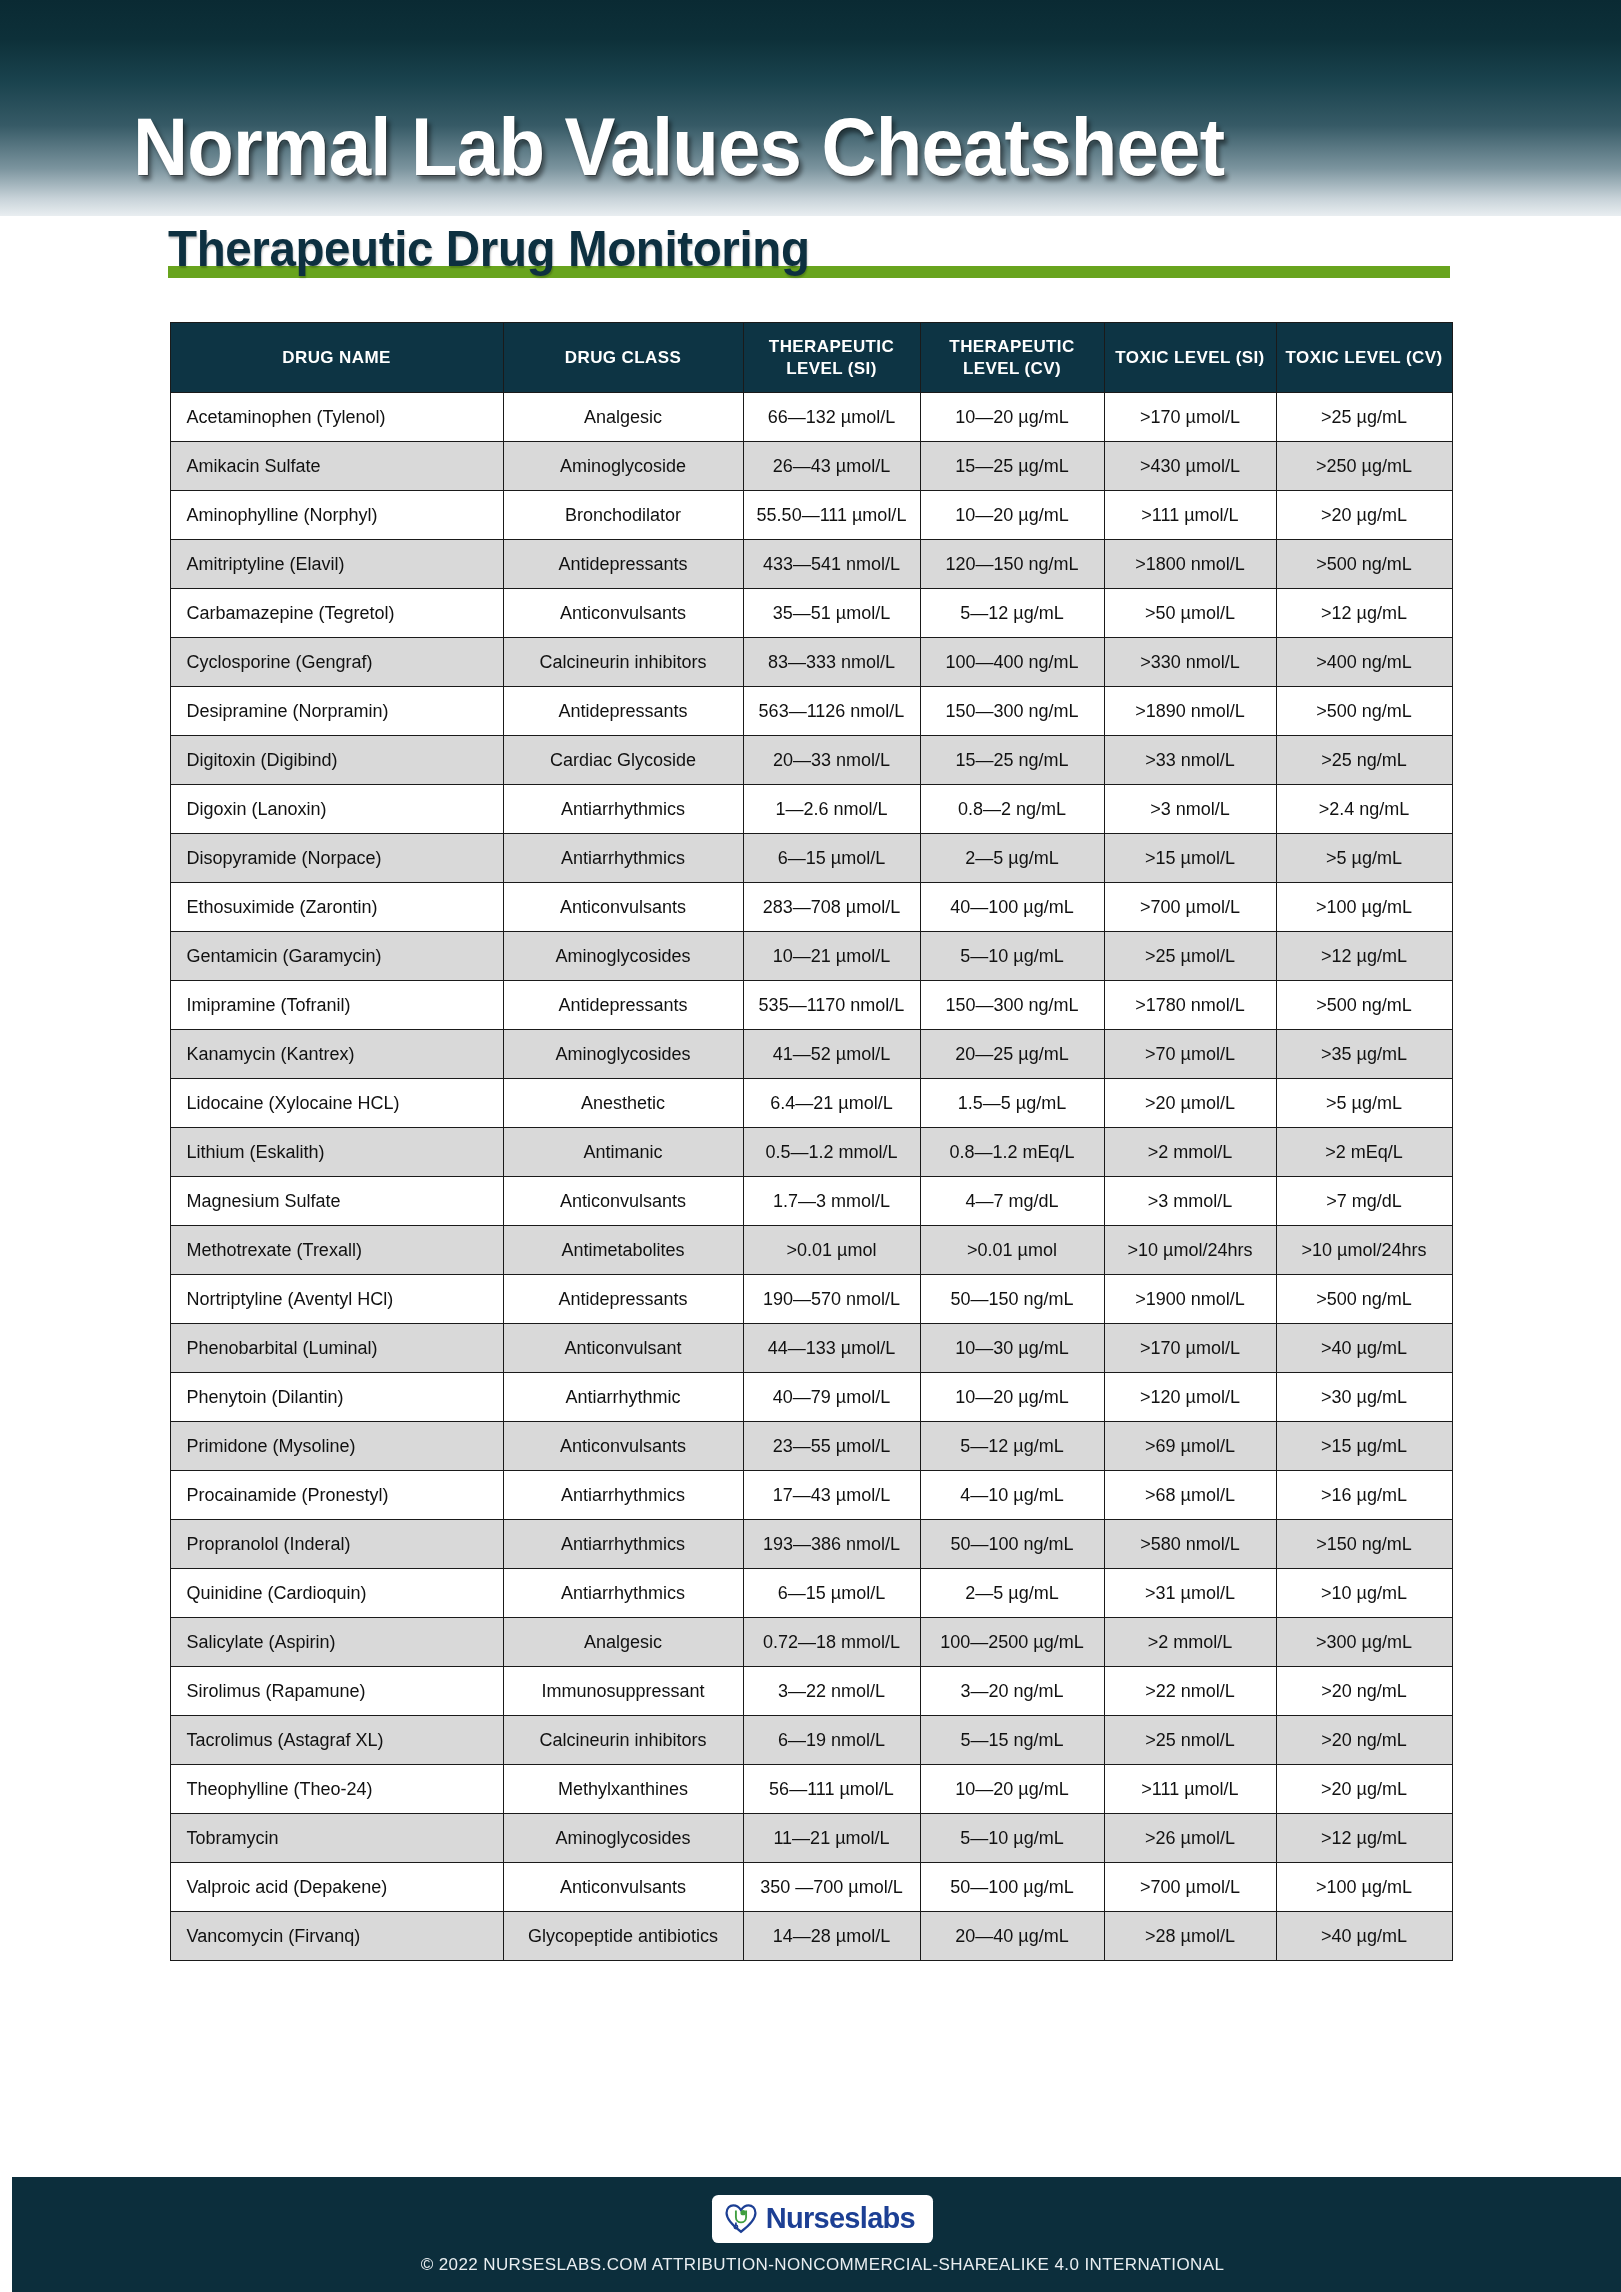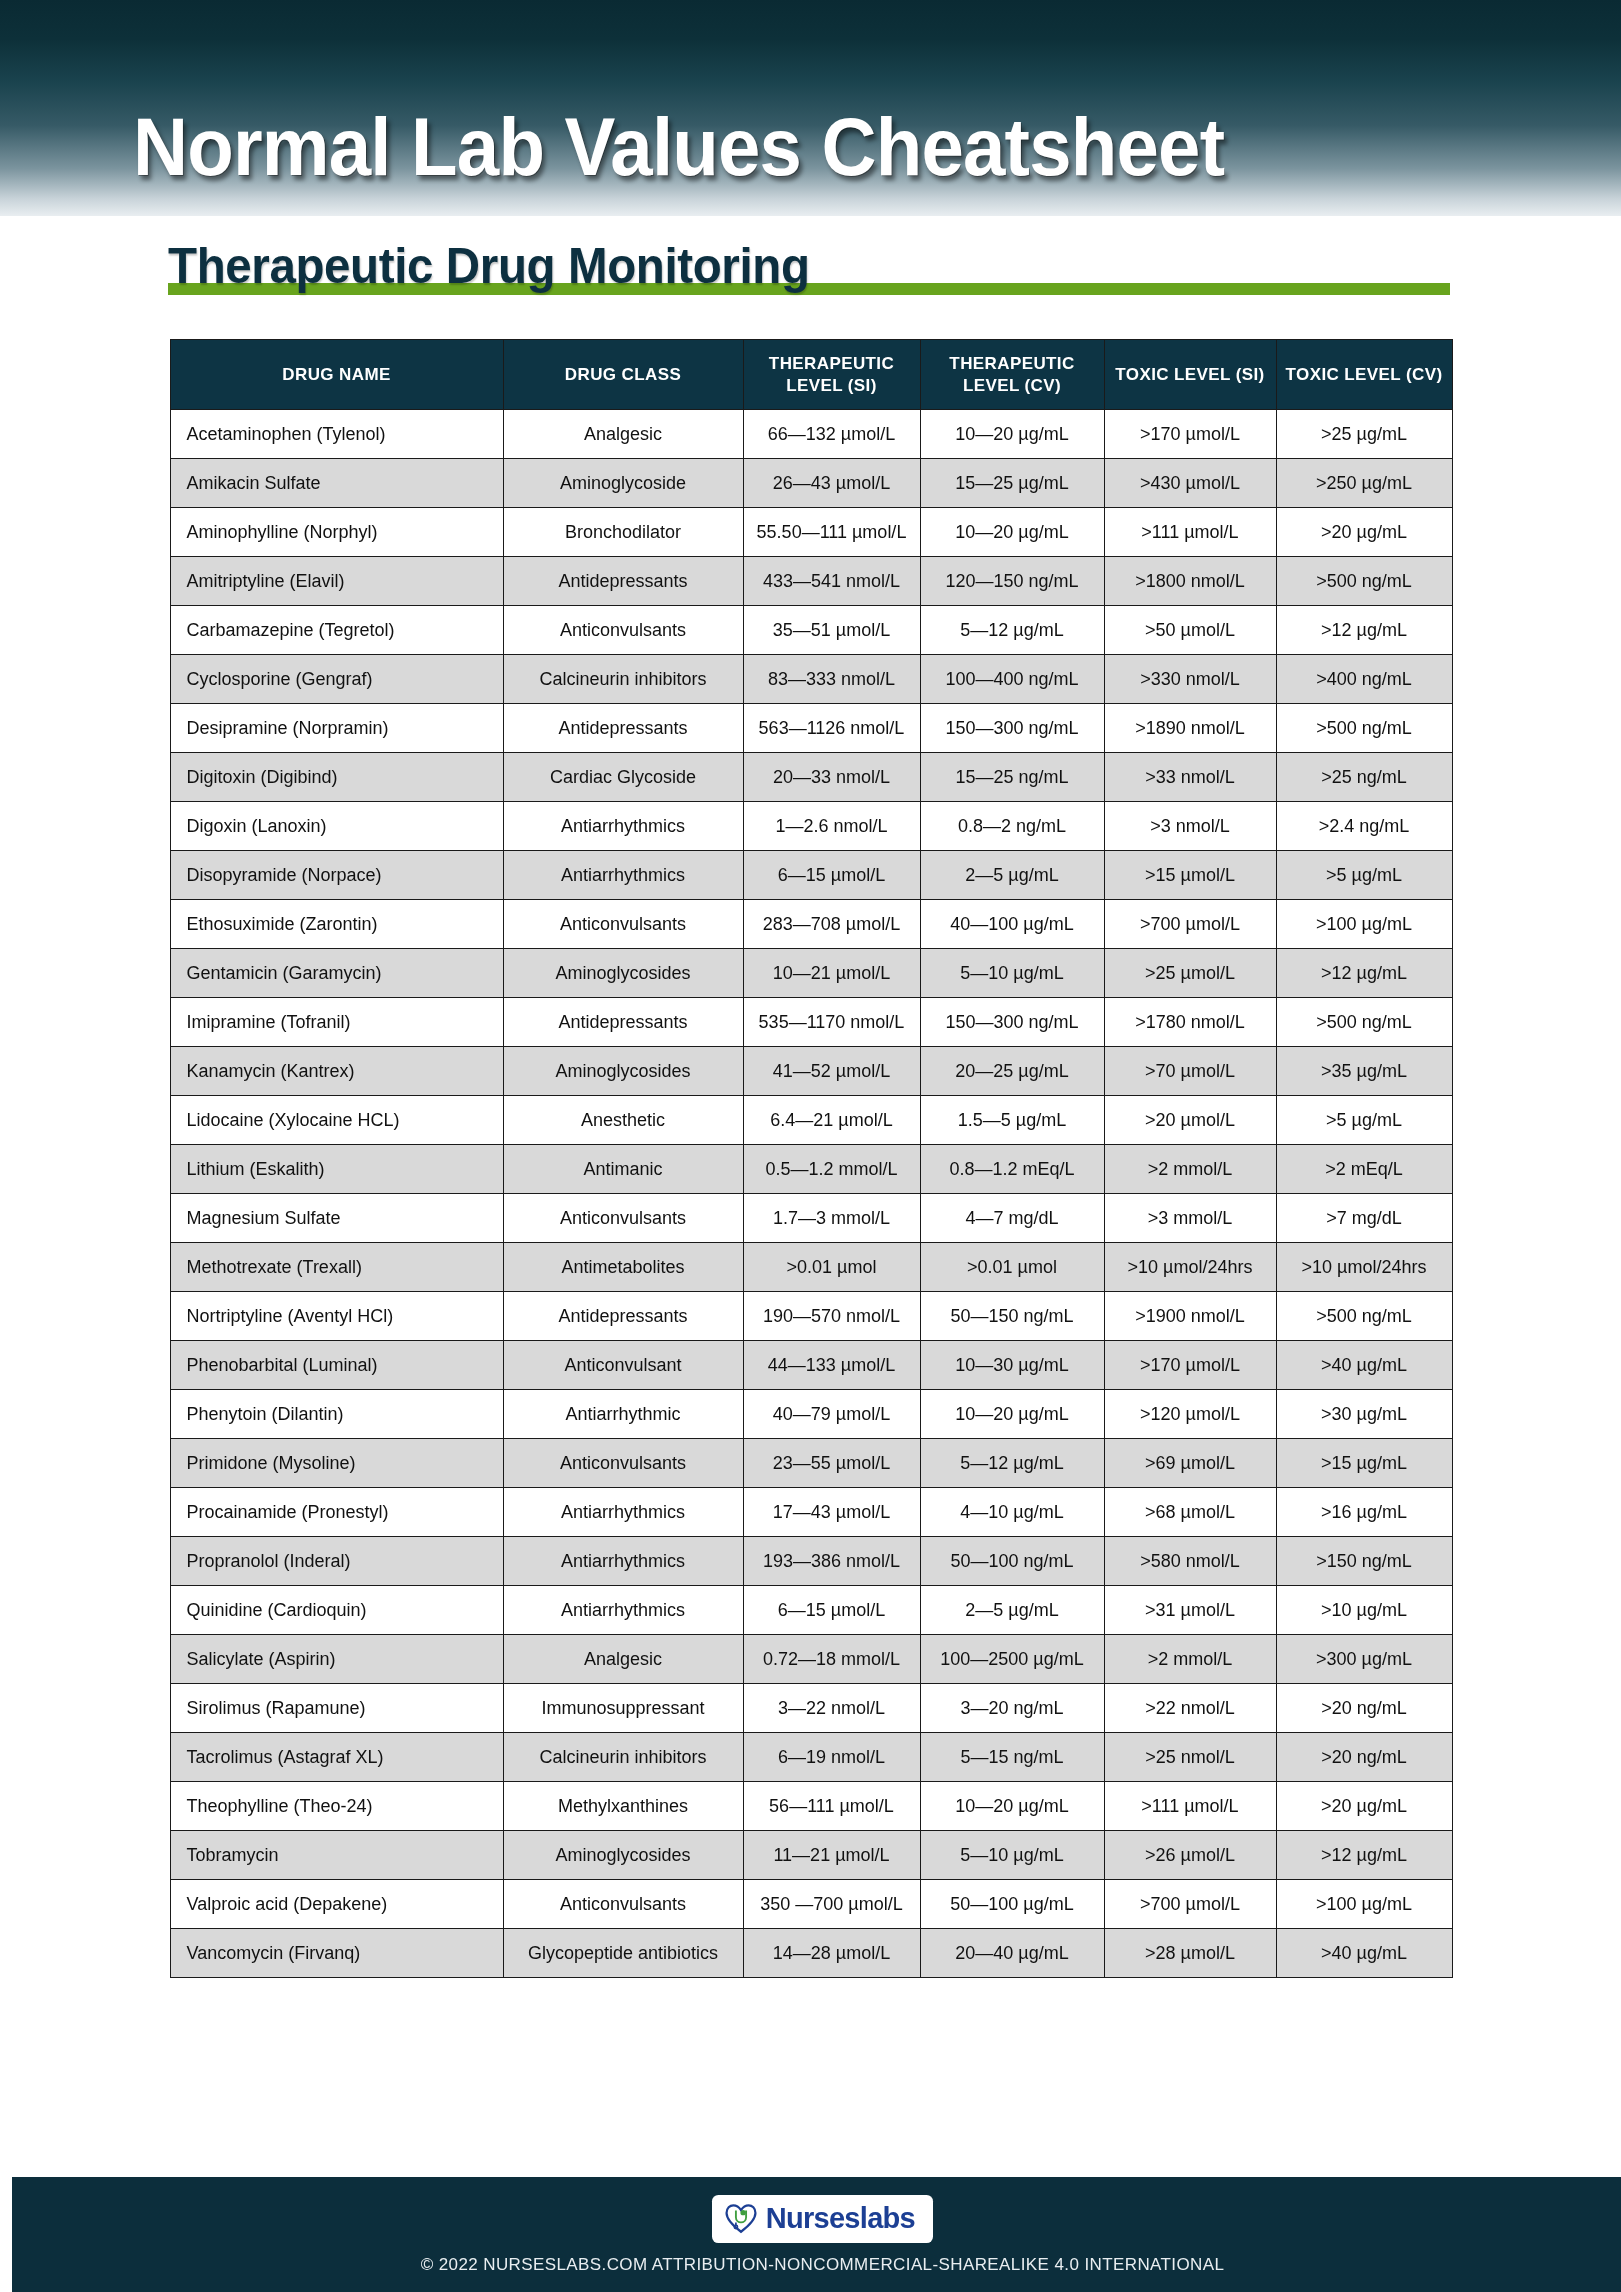--- a/index.html
+++ b/index.html
@@ -53,21 +53,21 @@
     box-shadow:0 2.7px 4.5px rgba(0,0,0,0.35);
     white-space:nowrap;
   }
   .learn-more .lm-pre { font-weight:bold; margin-right:0; font-size:12.5px;}
 
   
   .content {
     position:relative;
     width:1621px;
     background:#ffffff;
-    padding-top:21px;
+    padding-top:4px;
   }
   .section-title-wrap {
     position:relative;
     margin-left:168px;
     width:1282px;
   }
   .section-title {
     font-size:50px;
     font-weight:bold;
     color:#0d3040;

